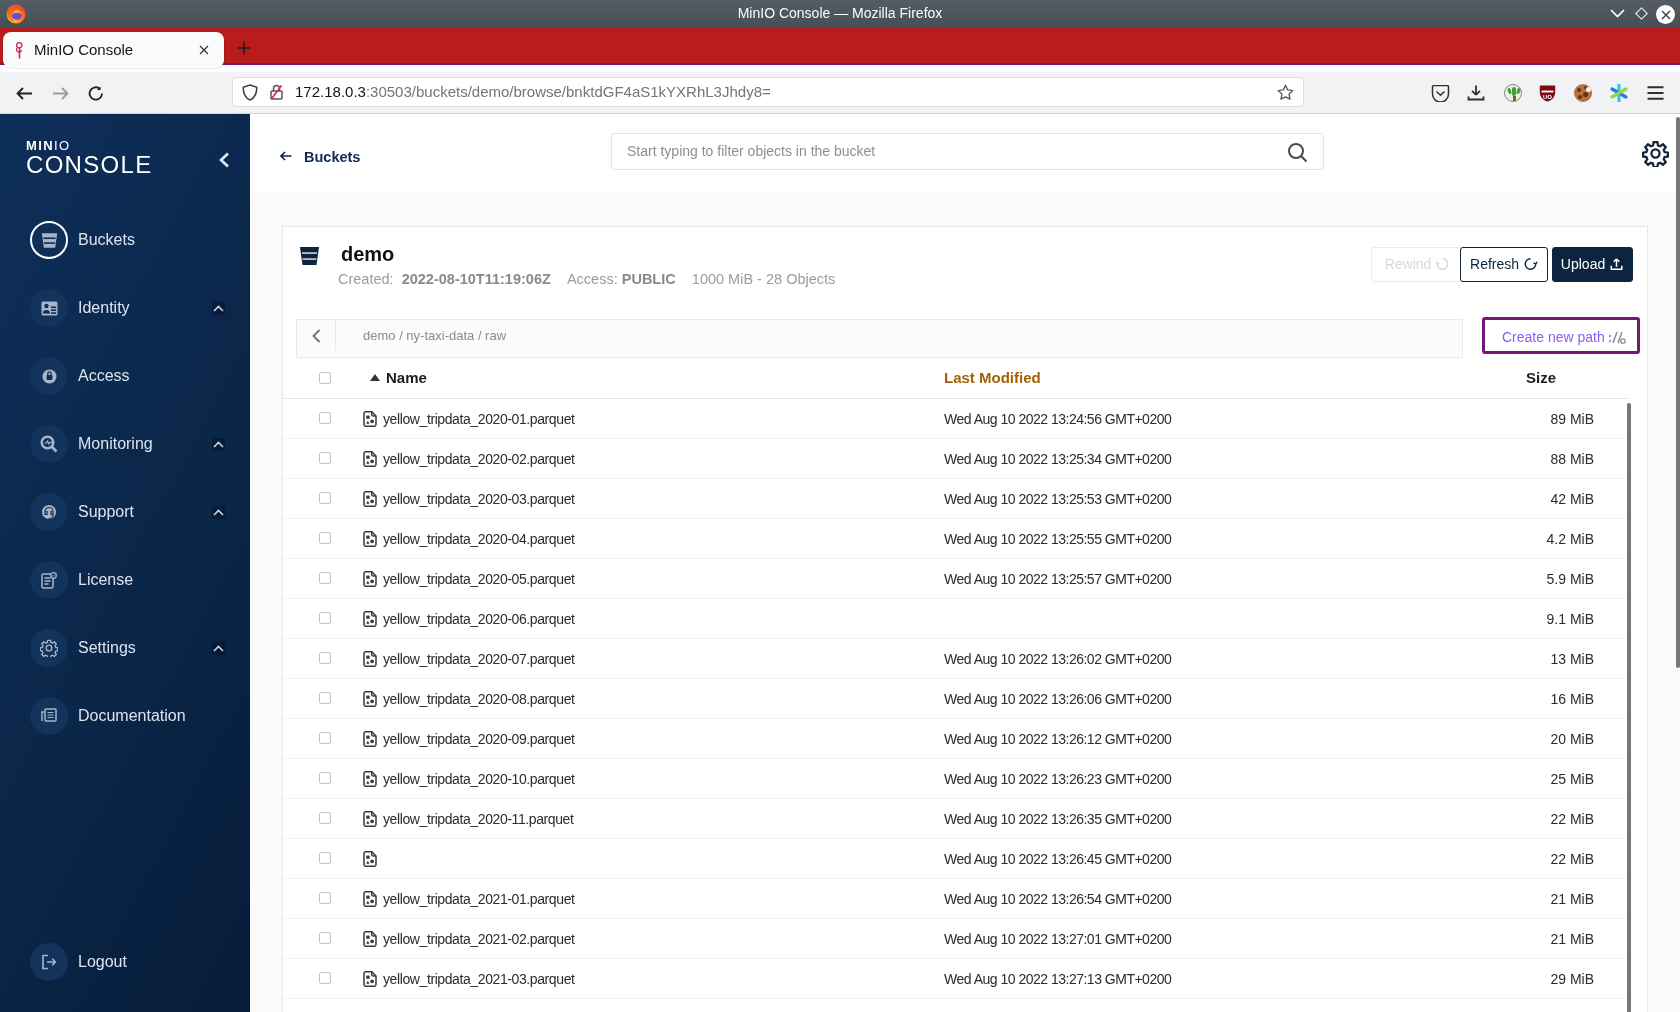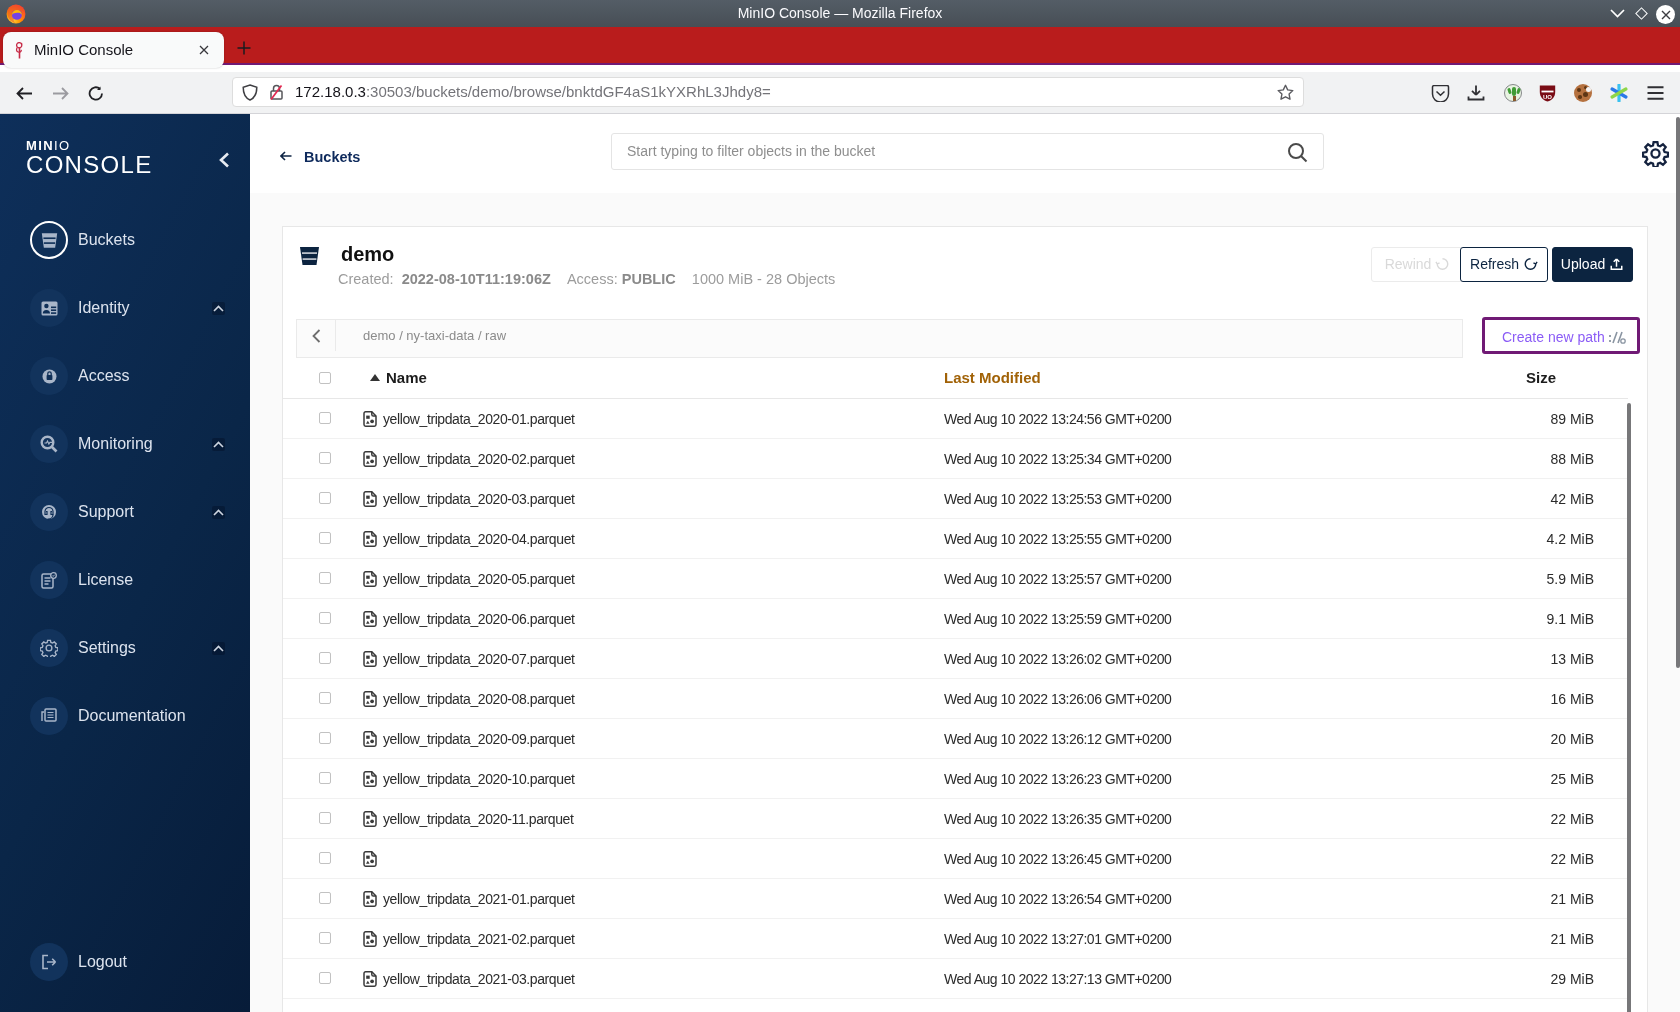--- a/index.html
+++ b/index.html
@@ -437,21 +437,20 @@
         <div class="trow" style="top:372px">
             <div class="cb"></div>
             <svg class="ficon" width="14" height="16" viewBox="0 0 14 16">
               <path d="M8.8 0.8 L2.6 0.8 A1.6 1.6 0 0 0 1 2.4 L1 13.6 A1.6 1.6 0 0 0 2.6 15.2 L11.4 15.2 A1.6 1.6 0 0 0 13 13.6 L13 5 Z" stroke="#3a3a3a" stroke-width="1.5" fill="none"></path>
               <path d="M8.8 0.8 L8.8 3.4 A1.6 1.6 0 0 0 10.4 5 L13 5" stroke="#3a3a3a" stroke-width="1.5" fill="none"></path>
               <rect x="3.2" y="4.6" width="3.5" height="3.2" fill="#3a3a3a"></rect>
               <circle cx="9.1" cy="10.3" r="1.9" fill="#3a3a3a"></circle>
               <path d="M3 12.8 l1.8 -3 l1.8 3 Z" fill="#3a3a3a"></path>
             </svg>
             <div class="fname">yellow_tripdata_2020-06.parquet</div>
-            <div class="fmod">Wed Aug 10 2022 13:25:59 GMT+0200</div>
             <div class="fsize">9.1 MiB</div>
           </div>
         <div class="trow" style="top:412px">
             <div class="cb"></div>
             <svg class="ficon" width="14" height="16" viewBox="0 0 14 16">
               <path d="M8.8 0.8 L2.6 0.8 A1.6 1.6 0 0 0 1 2.4 L1 13.6 A1.6 1.6 0 0 0 2.6 15.2 L11.4 15.2 A1.6 1.6 0 0 0 13 13.6 L13 5 Z" stroke="#3a3a3a" stroke-width="1.5" fill="none"></path>
               <path d="M8.8 0.8 L8.8 3.4 A1.6 1.6 0 0 0 10.4 5 L13 5" stroke="#3a3a3a" stroke-width="1.5" fill="none"></path>
               <rect x="3.2" y="4.6" width="3.5" height="3.2" fill="#3a3a3a"></rect>
               <circle cx="9.1" cy="10.3" r="1.9" fill="#3a3a3a"></circle>
               <path d="M3 12.8 l1.8 -3 l1.8 3 Z" fill="#3a3a3a"></path>

